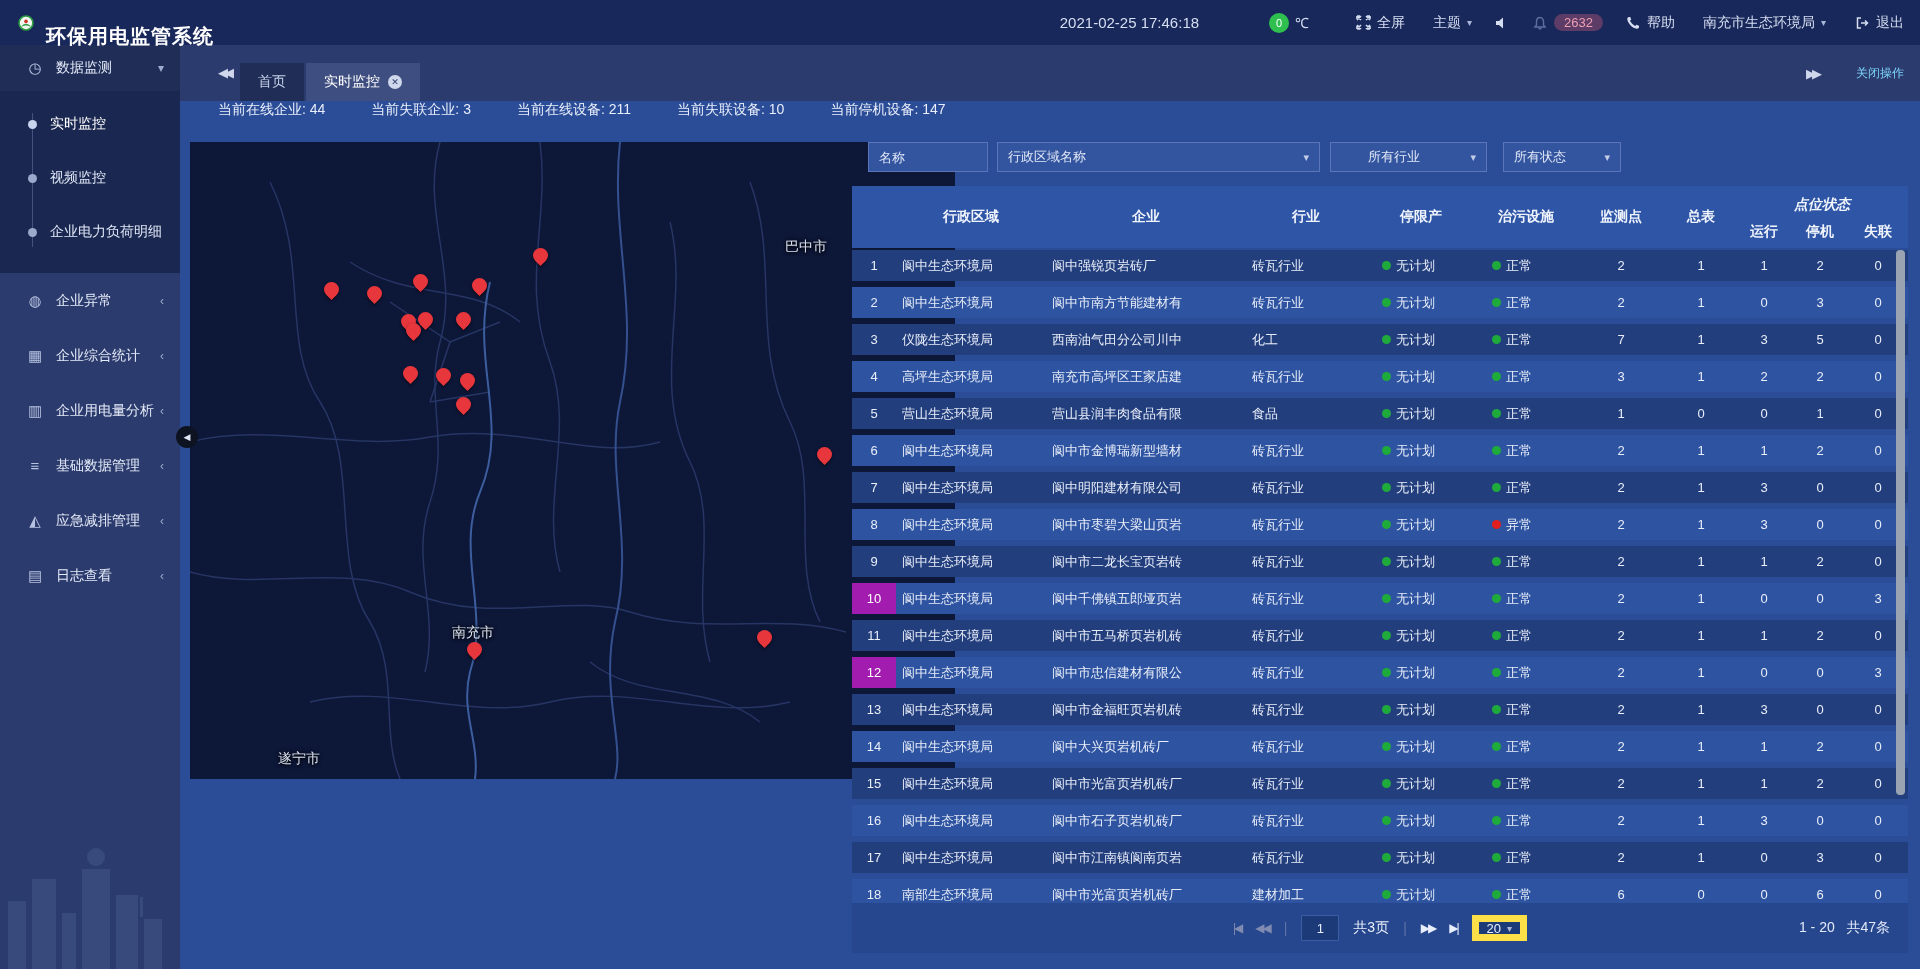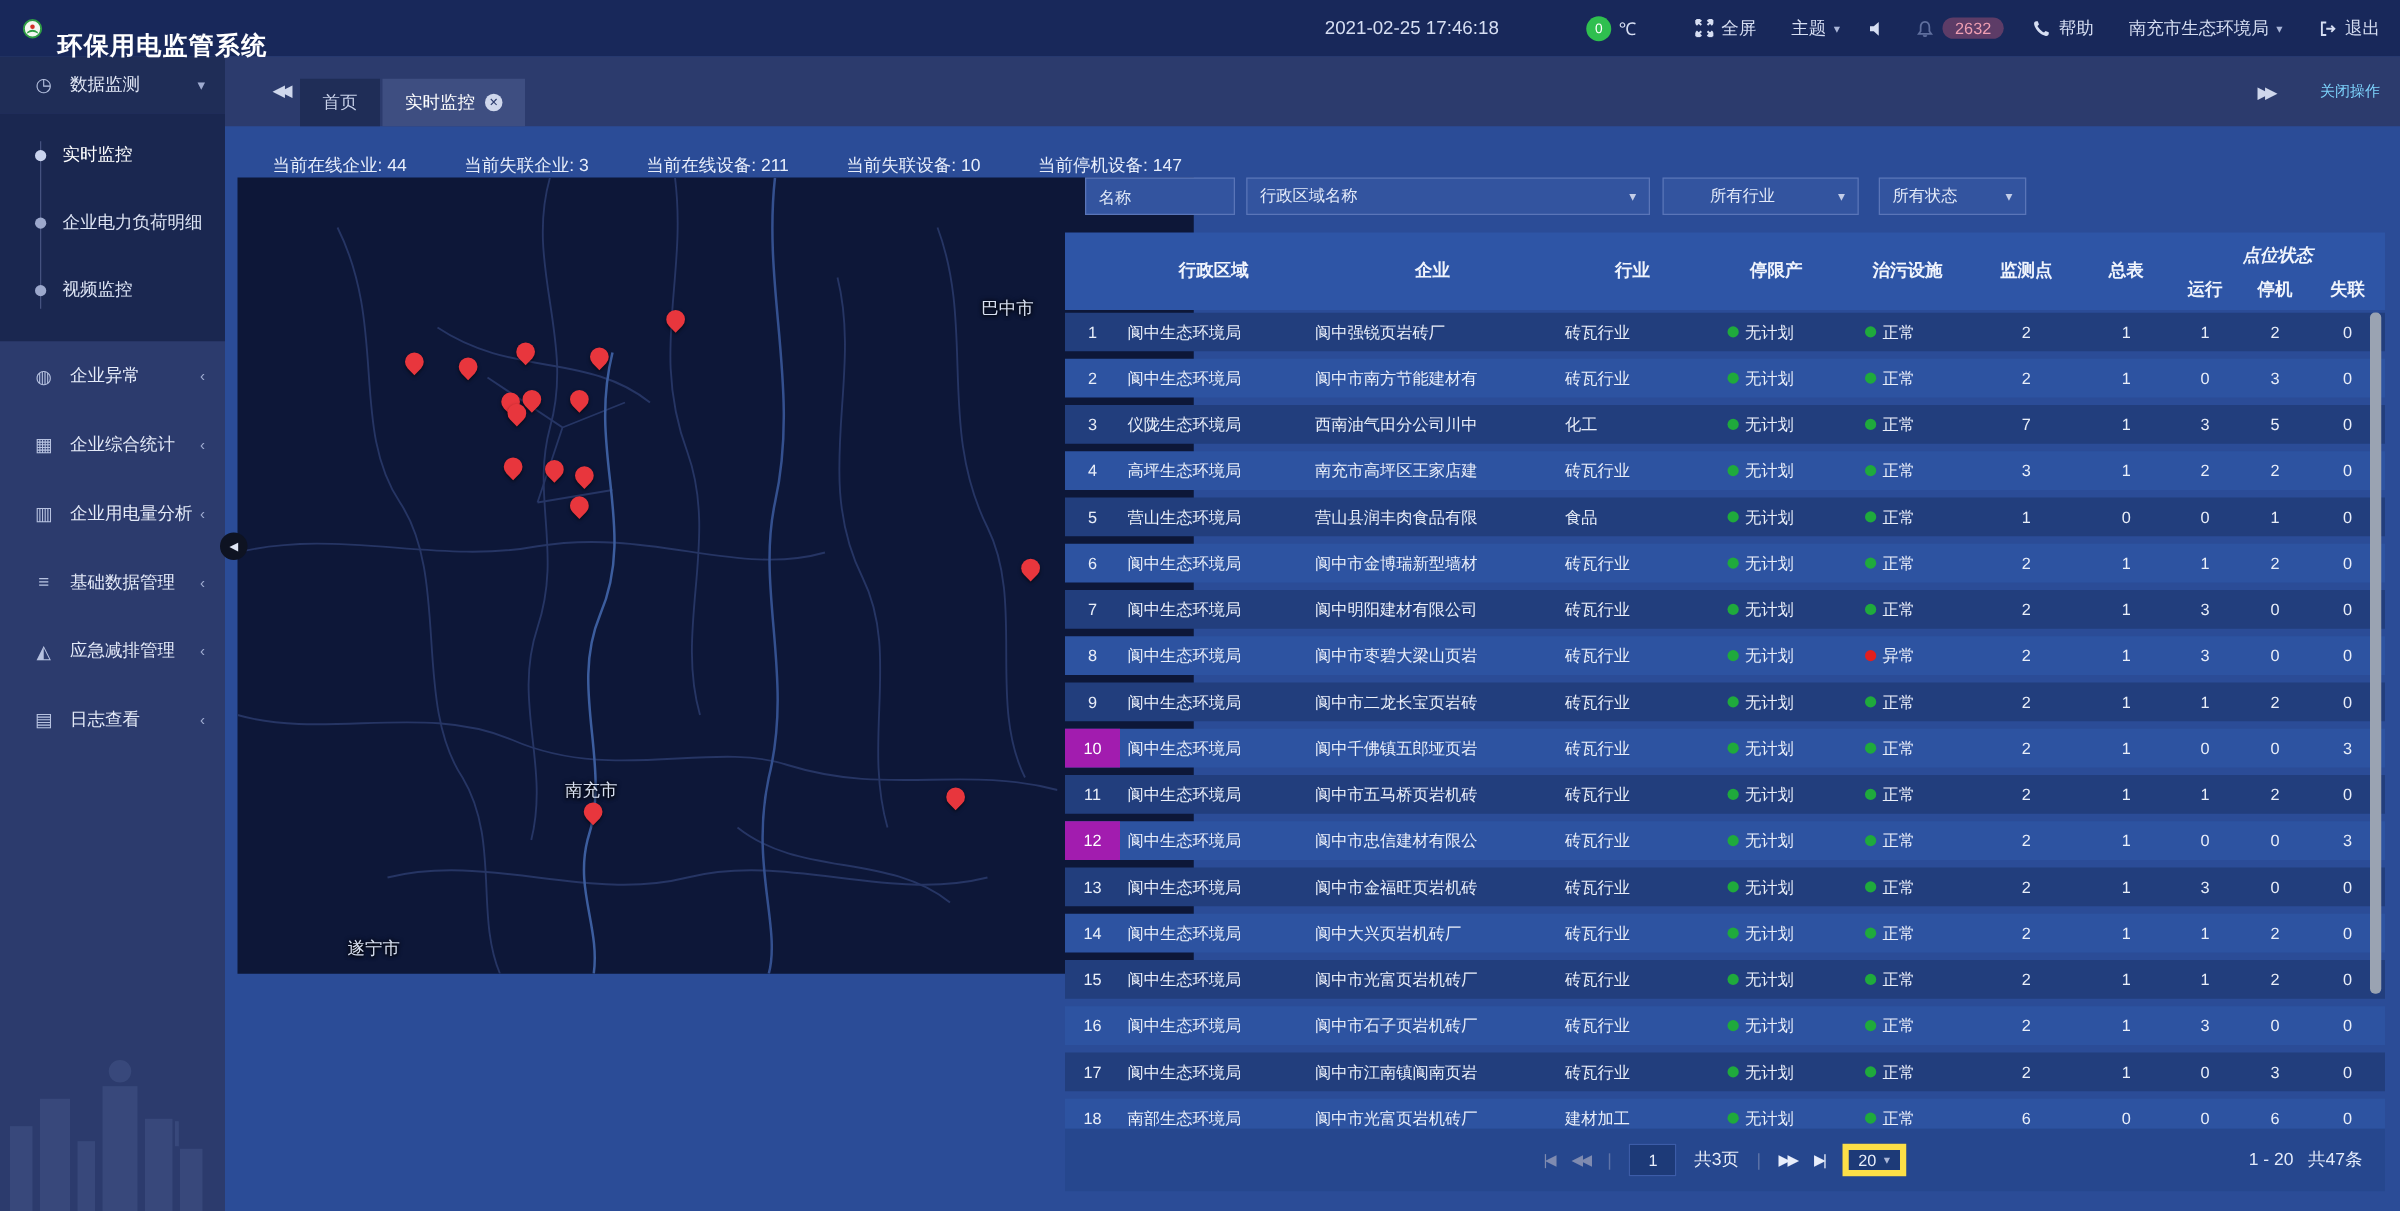--- a/index.html
+++ b/index.html
@@ -51,21 +51,21 @@
   .tabs { position:absolute; left:58px; top:18px; height:38px; display:flex; }
   .tab { height:38px; display:flex; align-items:center; padding:0 18px; margin-left:2px;
          background:#1f2d57; color:#c8d1e9; font-size:14px; gap:8px; cursor:pointer; }
   .tab.active { background:#3e4e81; color:#ffffff; }
   .tab .close { width:14px; height:14px; border-radius:50%; background:#cfd7ec; color:#2c3b6d;
                 font-size:9px; display:flex; align-items:center; justify-content:center; }
   .tab-right { position:absolute; right:16px; top:20px; display:flex; align-items:center; gap:38px; }
   .tab-scroll-right { color:#cfd7ec; font-size:13px; letter-spacing:-4px; cursor:pointer; }
   .close-ops { color:#7dd3fc; font-size:12px; cursor:pointer; }
   
-  .stats-bar { position:absolute; left:218px; top:101px; height:41px; display:flex; align-items:flex-end; gap:46px; z-index:5; }
+  .stats-bar { position:absolute; left:218px; top:101px; height:41px; display:flex; align-items:flex-start; gap:46px; z-index:5; }
   .stat-item { font-size:14px; color:#e8eefb; }
   
   .map { position:absolute; left:190px; top:142px; width:765px; height:637px; background:#0d1738; overflow:hidden; }
   .map svg.roads { position:absolute; left:0; top:0; }
   .city-label { position:absolute; color:#d9e1f2; font-size:14px; text-shadow:0 1px 3px #000, 0 0 4px #000; }
   .pin { position:absolute; width:15px; height:15px; background:#e8363d; border-radius:50% 50% 50% 0;
          transform:rotate(-45deg); box-shadow:-1px 1px 3px rgba(0,0,0,.55); }
   
   .fctl { position:absolute; top:142px; height:30px; background:#33549f; border:1px solid #5a75b8;
           color:#e2e9f8; font-size:13px; display:flex; align-items:center; padding:0 10px; }
@@ -97,21 +97,21 @@
                   background:#9aa3b2; border-radius:4px; z-index:6; cursor:pointer; }
   
   .pagebar { position:absolute; left:852px; top:903px; width:1056px; height:50px; background:#26478e;
              display:flex; align-items:center; justify-content:center; gap:14px; z-index:8; font-size:14px; }
   .pg-ico { font-size:12px; letter-spacing:-2px; cursor:pointer; }
   .pg-dim { color:#7f8bb0; }
   .pg-on { color:#e8eefb; }
   .pg-div { color:#5e73a8; }
   .pg-input { width:38px; height:26px; background:#1d3a78; border:1px solid #3c5globals; border:1px solid #3c5ca8;
               color:#e8eefb; text-align:center; font-size:13px; }
-  .pg-size { height:26px; background:#1d3a78; border:5px solid #fde047; color:#e8eefb;
+  .pg-size { height:26px; background:#1d3a78; border:7px solid #fde047; color:#e8eefb;
              display:flex; align-items:center; padding:0 8px; gap:6px; font-size:13px; cursor:pointer; }
   .pg-total { position:absolute; right:18px; color:#e3eafa; font-size:14px; }
 </style>
 </head>
 <body>
 
 <div class="app">
 
   <header class="hdr">
     <div class="brand">
@@ -193,25 +193,25 @@
             <span class="lbl">数据监测</span>
             <span class="chev">▾</span>
           </div>
           <div class="submenu">
             <div class="sub-item active">
               <span class="dot"></span>
               <span>实时监控</span>
             </div>
             <div class="sub-item">
               <span class="dot"></span>
-              <span>企业电力负荷明细</span>
+              <span>视频监控</span>
             </div>
             <div class="sub-item">
               <span class="dot"></span>
-              <span>视频监控</span>
+              <span>企业电力负荷明细</span>
             </div>
           </div>
         </div>
         <div class="plain-items">
           <div class="side-item">
             <span class="micon">◍</span>
             <span class="lbl">企业异常</span>
             <span class="chev">‹</span>
           </div>
         </div>

